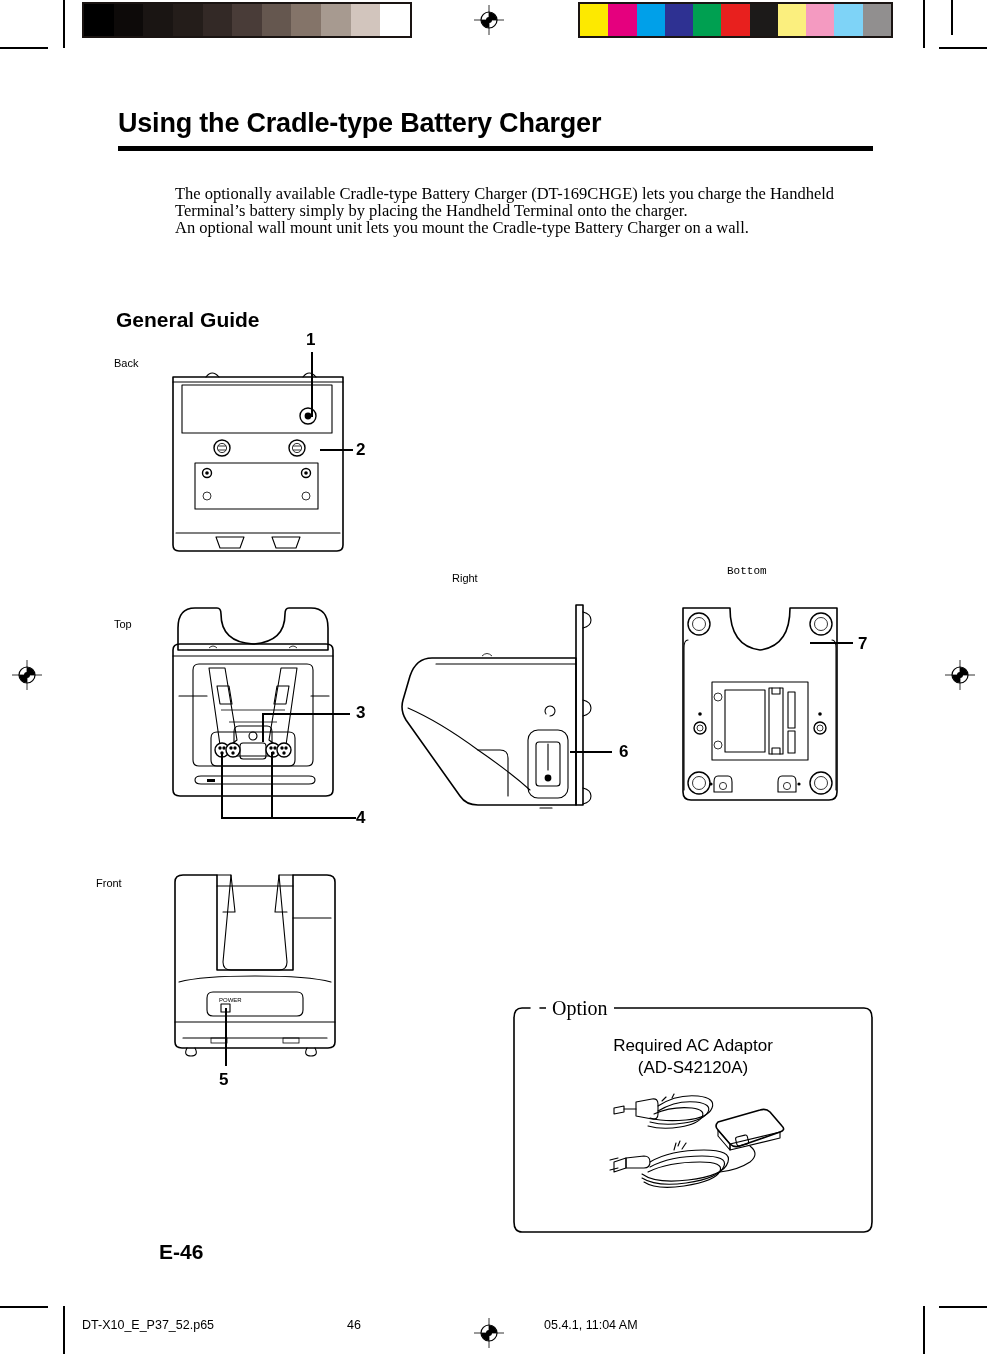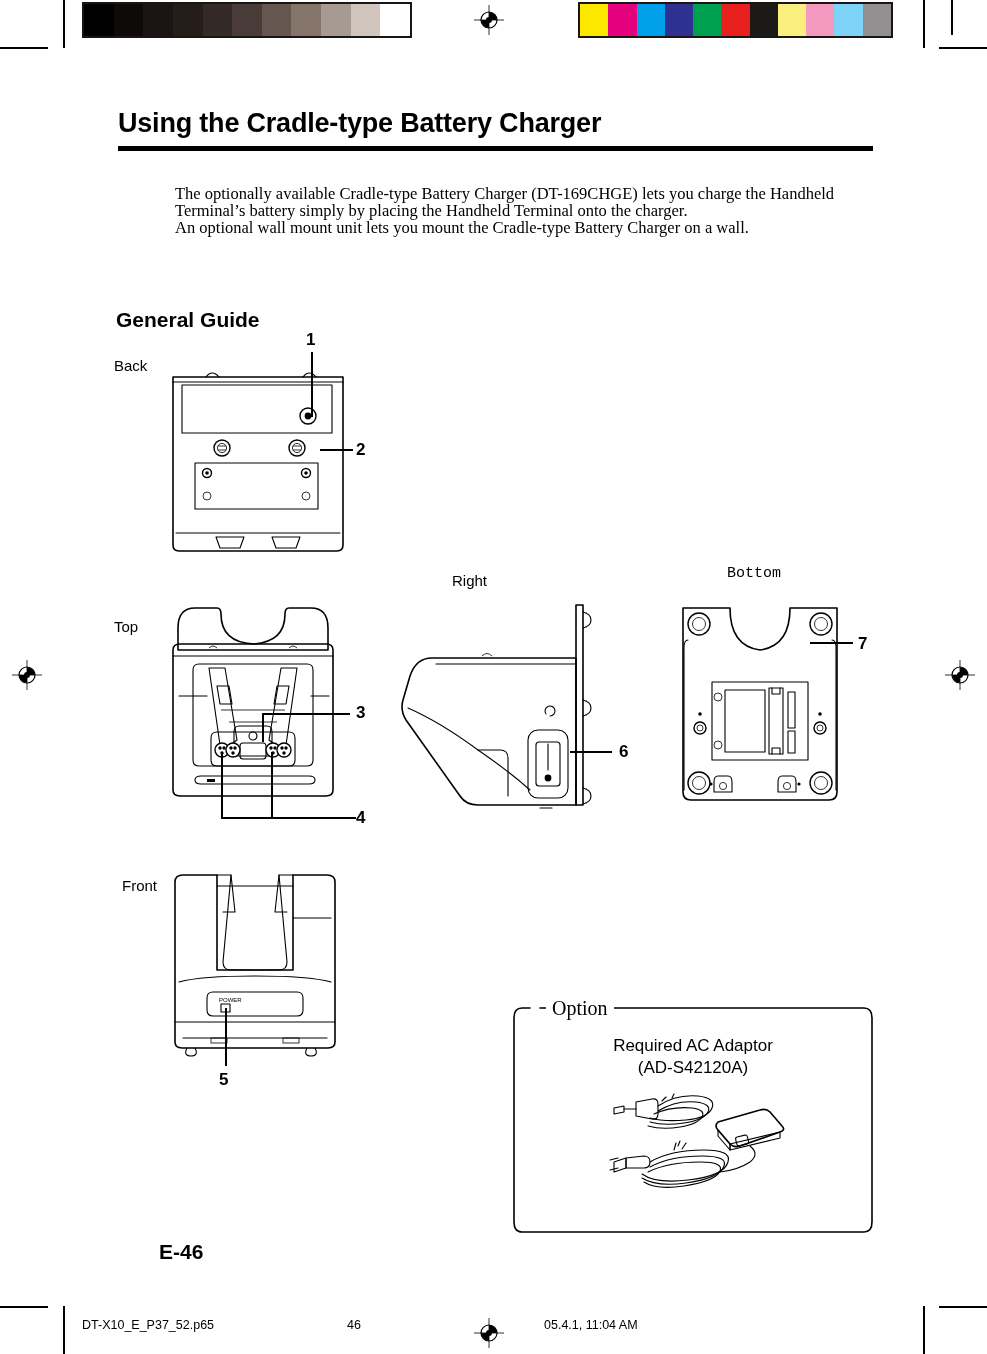--- a/index.html
+++ b/index.html
@@ -32,21 +32,21 @@
 
   .intro {
     left:175px; top:185px; width:690px;
     font-family:"Liberation Serif", serif; font-size:16.5px; line-height:17px;
   }
 
   .section-heading {
     left:116px; top:308px; font-size:21px; font-weight:bold;
   }
 
-  .view-label { font-size:15px; }
+  .view-label { font-size:11px; }
 
   .callout-num { font-size:17px; font-weight:bold; }
 
   .page-num { left:116px; top:1240px; font-size:21px; font-weight:bold;margin-left:43px; }
 
   .footer-text { font-size:12.5px; }
 
   
   .option-label { font-size:20px;font-family:Liberation Serif, serif; }
 
@@ -359,21 +359,21 @@
     <circle cx="129" cy="184" r="1.6" fill="#000"></circle>
   </svg>
 </div>
 <div class="abs" style="left:810px; top:633px;">
   <svg width="60" height="20" viewBox="0 0 60 20">
     <line class="leader" x1="0" y1="10" x2="43" y2="10"></line>
   </svg>
 </div>
 <div class="abs callout-num" style="left:858px; top:634px;">7</div>
 
-<div class="abs view-label" style="left:122px; top:877px;">Front</div>
+<div class="abs view-label" style="left:96px; top:877px;">Front</div>
 <div class="abs" style="left:165px; top:870px;">
   <svg width="180" height="190" viewBox="0 0 180 190">
 
     <path class="ln" d="M10 12 Q10 5 18 5 L52 5 L52 100 L128 100 L128 5 L162 5 Q170 5 170 12 L170 172 Q170 178 163 178 L17 178 Q10 178 10 172 Z"></path>
 
     <path class="ln-thin" d="M52 5 L66 5 L58 92 Q58 100 66 100 L114 100 Q122 100 122 92 L114 5 L128 5"></path>
     <path class="ln-thin" d="M66 5 L70 42 L58 42"></path>
     <path class="ln-thin" d="M114 5 L110 42 L122 42"></path>
     <line class="ln-thin" x1="52" y1="16" x2="128" y2="16"></line>
     <line class="ln-thin" x1="128" y1="48" x2="166" y2="48"></line>

